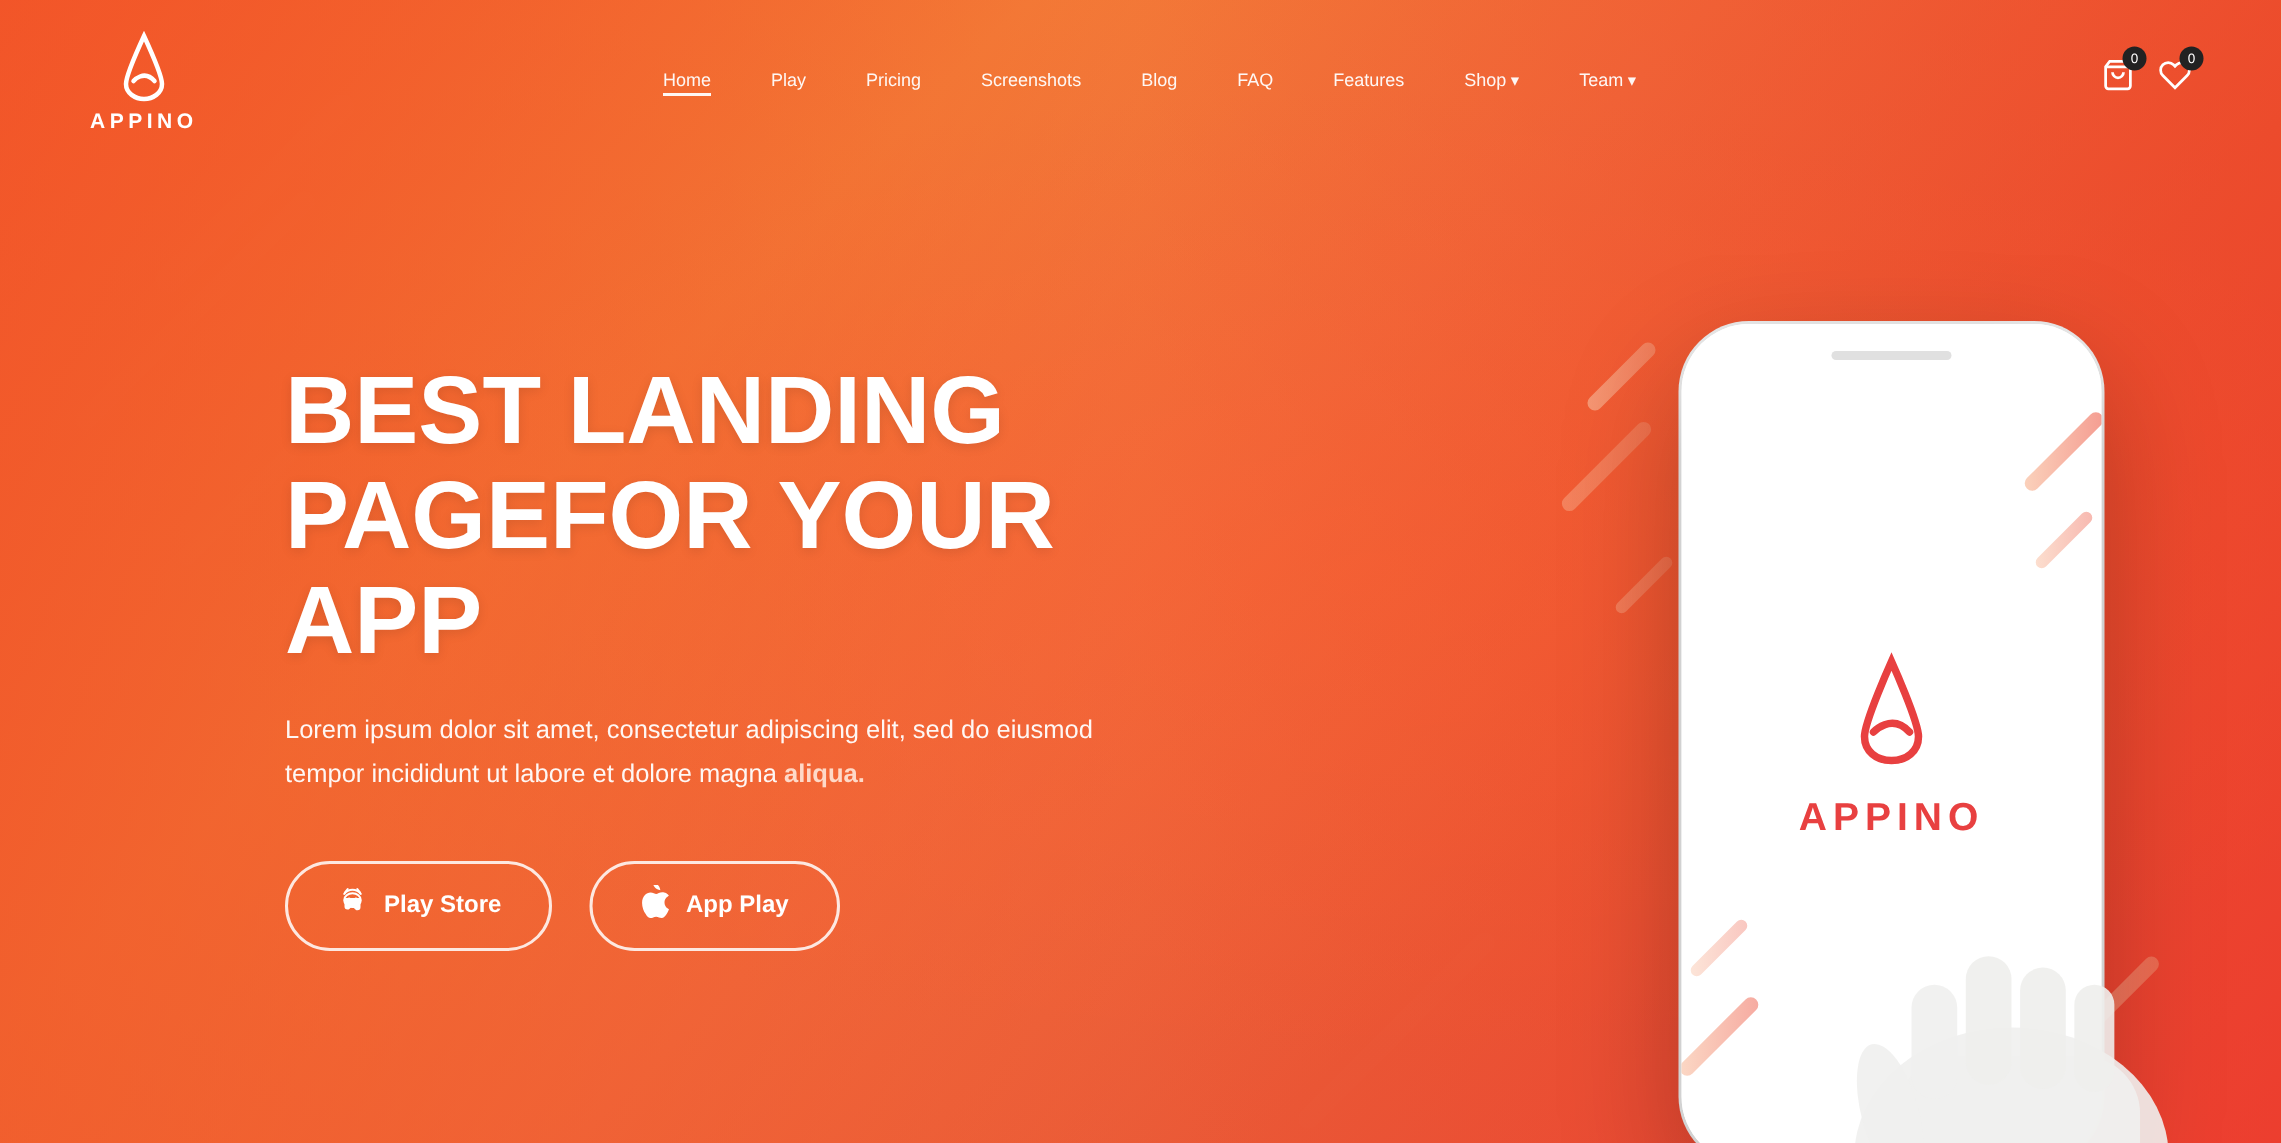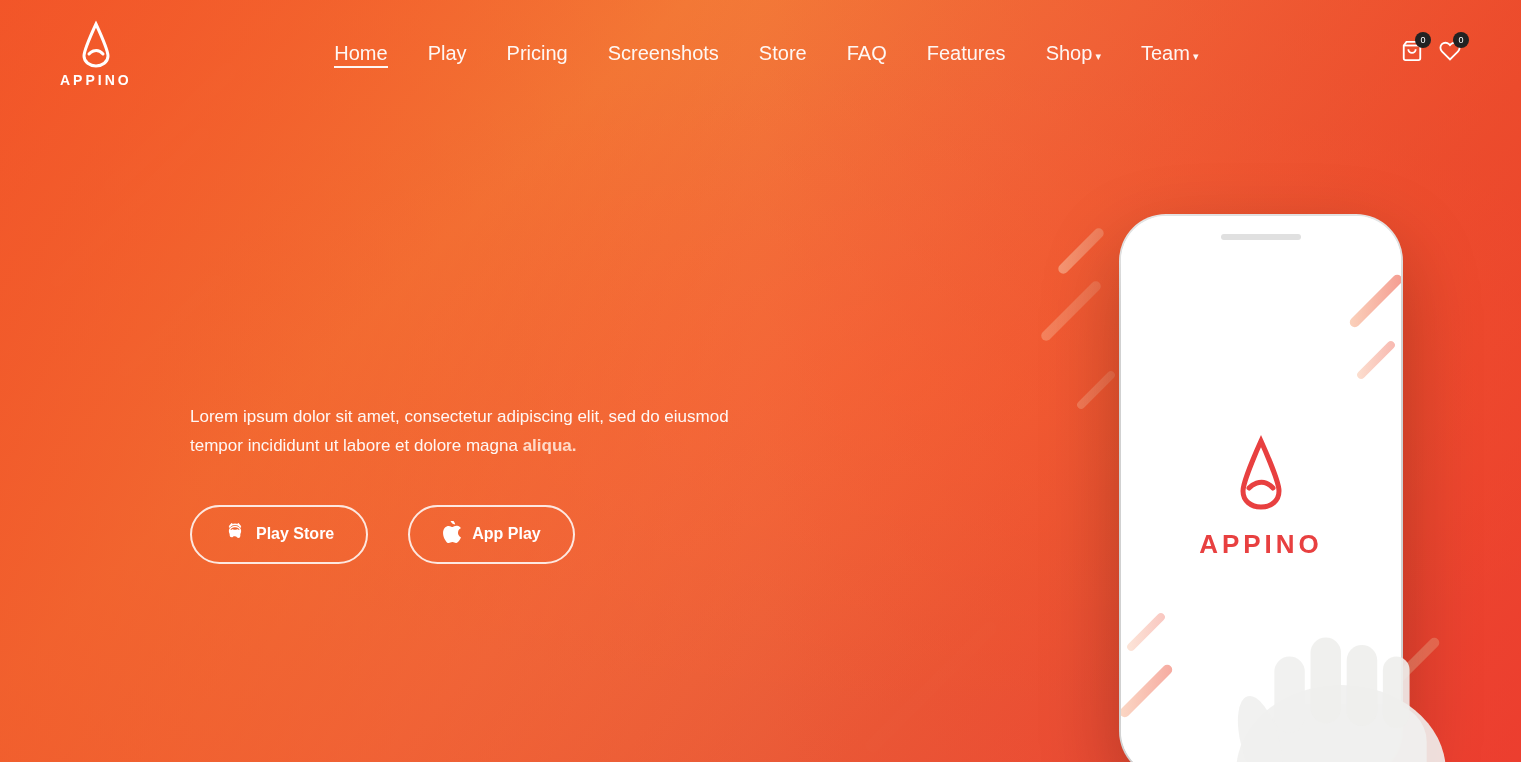--- a/index.html
+++ b/index.html
@@ -58,21 +58,21 @@
     }
     .nav-links {
       display: flex;
       align-items: center;
       gap: 40px;
       list-style: none;
     }
     .nav-links a {
       color: white;
       text-decoration: none;
-      font-size: 20px;
+      font-size: 12px;
       font-weight: 500;
       opacity: 0.95;
     }
     .nav-links a.active {
       border-bottom: 2px solid white;
       padding-bottom: 2px;
     }
     .nav-links .has-arrow::after {
       content: ' ▾';
       font-size: 11px;
@@ -133,21 +133,21 @@
       max-width: 540px;
       margin-bottom: 44px;
       opacity: 0.95;
     }
     .hero-desc span.highlight {
       color: #ffe0d0;
       font-weight: 600;
     }
     .btn-group {
       display: flex;
-      gap: 40px;
+      gap: 25px;
       align-items: center;
     }
     .btn-store {
       display: flex;
       align-items: center;
       gap: 10px;
       background: transparent;
       border: 2px solid rgba(255,255,255,0.85);
       color: white;
       border-radius: 50px;
@@ -275,21 +275,21 @@
         <path d="M19 36 C19 36, 26 28, 33 36" fill="none" stroke="white" stroke-width="3" stroke-linecap="round"></path>
       </svg>
       <span class="logo-text">APPINO</span>
     </a>
 
     <ul class="nav-links">
       <li><a href="#" class="active">Home</a></li>
       <li><a href="#">Play</a></li>
       <li><a href="#">Pricing</a></li>
       <li><a href="#">Screenshots</a></li>
-      <li><a href="#">Store</a></li>
+      <li><a href="#">Blog</a></li>
       <li><a href="#">FAQ</a></li>
       <li><a href="#">Features</a></li>
       <li><a href="#" class="has-arrow">Shop</a></li>
       <li><a href="#" class="has-arrow">Team</a></li>
     </ul>
 
     <div class="nav-actions">
       <div class="nav-icon-btn">
         <svg width="22" height="22" viewBox="0 0 24 24" fill="none" stroke="white" stroke-width="2">
           <path d="M6 2L3 6v14a2 2 0 002 2h14a2 2 0 002-2V6l-3-4z"></path>
@@ -303,21 +303,22 @@
           <path d="M20.84 4.61a5.5 5.5 0 00-7.78 0L12 5.67l-1.06-1.06a5.5 5.5 0 00-7.78 7.78l1.06 1.06L12 21.23l7.78-7.78 1.06-1.06a5.5 5.5 0 000-7.78z"></path>
         </svg>
         <span class="badge">0</span>
       </div>
     </div>
   </nav>
 
   <div class="hero-content">
     <div class="hero-text">
       <h1 class="hero-title">
-        <br>
+        <span>BEST LANDING</span><br>
+        <span>PAGEFOR YOUR APP</span>
       </h1>
       <p class="hero-desc">
         <span>Lorem ipsum dolor sit amet, consectetur adipiscing elit, sed do eiusmod tempor incididunt ut labore et dolore magna </span><span class="highlight">aliqua.</span>
       </p>
       <div class="btn-group">
         <a href="#" class="btn-store">
           <span class="btn-icon">
             <svg width="22" height="22" viewBox="0 0 24 24" fill="white">
               <path d="M6.18 15.64a2.18 2.18 0 002.18 2.18c.6 0 1.14-.24 1.54-.63l.02.02 1.08-1.08A4.94 4.94 0 0012 16.5a4.94 4.94 0 001 .25l1.08 1.08.02-.02c.4.39.95.63 1.54.63a2.18 2.18 0 002.18-2.18V9.5H6.18v6.14zM3.5 8.5h17M8.5 3.5L6 6M15.5 3.5L18 6"></path>
               <ellipse cx="12" cy="11" rx="6" ry="5" fill="none" stroke="white" stroke-width="1.5"></ellipse>

